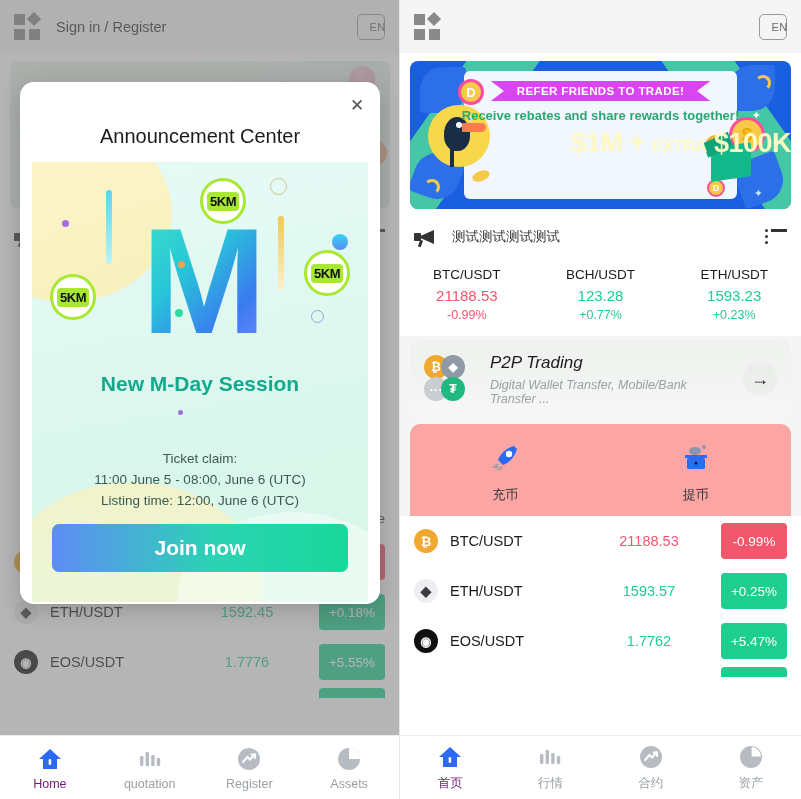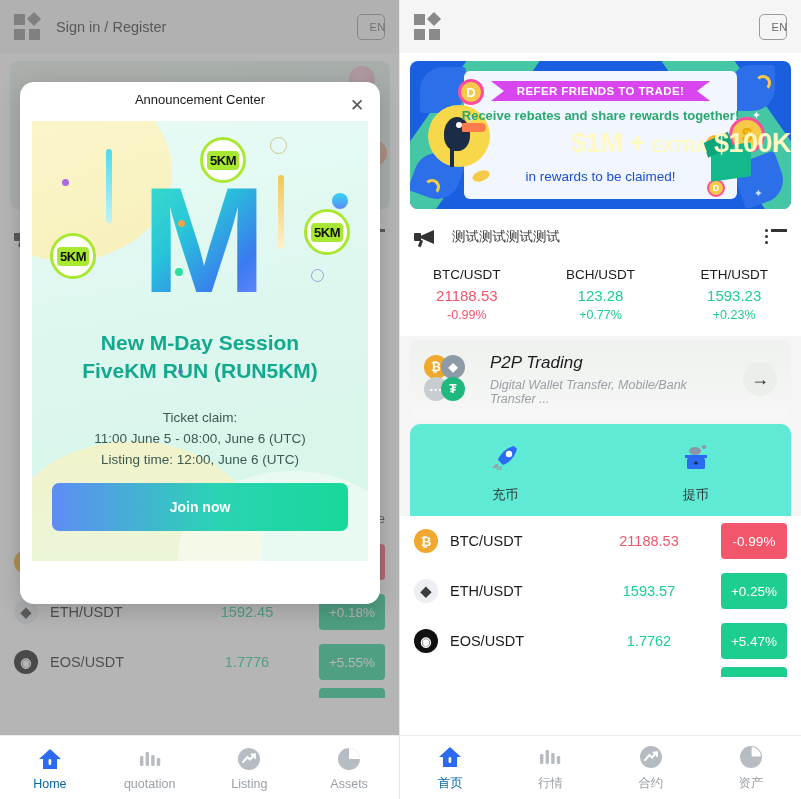--- a/index.html
+++ b/index.html
@@ -205,21 +205,21 @@
   .p2p-sub { font-size: 12.5px; color: #9aa0a6; }
   .arrow-btn {
     width: 34px; height: 34px; border-radius: 50%; background: #eceeec;
     display:flex; align-items:center; justify-content:center;
     font-size: 18px; color:#222; flex: none;
   }
 
   
   .quick-wrap { background: #f5f5f5; padding: 6px 10px 0 10px; }
   .quick {
-    background: #5eead4; border-radius: 10px 10px 0 0;
+    background: #fca5a5; border-radius: 10px 10px 0 0;
     display: flex; padding: 16px 0 12px 0;
   }
   .quick .qi { flex: 1; text-align: center; }
   .quick .qlabel { font-size: 13px; color: #333; margin-top: 10px; }
   .qicon { height: 36px; display:flex; align-items:center; justify-content:center; }
 
   
   .market { background: #fff; padding: 0 14px; }
   .mrow {
     display: flex; align-items: center; height: 50px;
@@ -252,41 +252,41 @@
   .badge.cut { height: 10px; border-radius: 4px 4px 0 0; }
 
   
   .tabbar {
     position: absolute; left: 0; bottom: 0; width: 100%; height: 64px;
     background: #fff; border-top: 1px solid #ededed;
     display: flex; align-items: center;
   }
   .tab { flex: 1; text-align: center; }
   .tab .tlabel { font-size: 12.5px; color: #9aa0a6; margin-top: 4px; }
-  .tab.active .tlabel { color: #0369a1; }
+  .tab.active .tlabel { color: #701a75; }
   .ticon { height: 28px; display:flex; align-items:center; justify-content:center; }
 
   
   .dim {
     position: absolute; left: 0; top: 0; width: 400px; height: 735px;
     background: rgba(120,120,120,.55);
     z-index: 20;
   }
   .modal {
     position: absolute; left: 20px; top: 82px; width: 360px; height: 522px;
     background: #fff; border-radius: 14px; z-index: 30; overflow: hidden;
     box-shadow: 0 6px 24px rgba(0,0,0,.18);
   }
   .modal-close {
     position: absolute; right: 12px; top: 12px; font-size: 17px; color: #555;
     width: 22px; height: 22px; display:flex; align-items:center; justify-content:center;
   }
   .modal-title {
-    text-align: center; font-size: 13px; color: #1b1b1b;
-    padding: 10px 0 14px 0;
+    text-align: center; font-size: 20px; color: #1b1b1b;
+    padding: 43px 0 14px 0;
   }
   .modal-body {
     position: relative; margin: 0 12px; height: 440px; overflow: hidden;
     background: linear-gradient(170deg,#e8fbf6 0%,#ddf7ef 45%,#d6f6e7 100%);
   }
   .mb-sun {
     position: absolute; left: -70px; top: -40px; width: 210px; height: 180px;
     border-radius: 50%; background: linear-gradient(160deg,#fdf6cf,#f7f0bb);
   }
   .mb-wave {
@@ -345,21 +345,21 @@
     font-size: 21px; font-weight: bold; color: #13a98e;
   }
   .minfo {
     position: absolute; left: 0; right: 0; top: 286px; text-align: center;
     font-size: 13.5px; color: #3a5a52; line-height: 21px;
   }
   .joinbtn {
     position: absolute; left: 20px; right: 20px; top: 362px; height: 48px;
     border-radius: 7px;
     background: linear-gradient(90deg,#5f8cf5 0%,#2bd3b4 55%,#18d89a 100%);
-    color: #fff; font-size: 14px; font-weight: bold;
+    color: #fff; font-size: 21px; font-weight: bold;
     display: flex; align-items: center; justify-content: center;
   }
 
   
   .ghost-banner {
     position: absolute; left: 10px; top: 61px; width: 380px; height: 148px;
     border-radius: 8px;
     background: linear-gradient(135deg,#e9f3ea,#dfeee6);
   }
   .ghost-coin { position:absolute; border-radius:50%; }
@@ -481,21 +481,20 @@
             <em>5KM</em>
           </div>
         <div class="dot d1"></div>
         <div class="dot d2"></div>
         <div class="dot d3"></div>
         <div class="dot d4"></div>
         <div class="dot d5"></div>
         <div class="ring r1"></div>
         <div class="ring r2"></div>
         <div class="mtitle1">New M-Day Session</div>
-        <div class="mtitle2">FiveKM RUN (RUN5KM)</div>
         <div class="minfo">
           <div>Ticket claim:</div>
           <div>11:00 June 5 - 08:00, June 6 (UTC)</div>
           <div>Listing time: 12:00, June 6  (UTC)</div>
         </div>
         <div class="joinbtn">Join now</div>
       </div>
     </div>
 
     <div class="tabbar">
@@ -520,21 +519,21 @@
         <div class="tlabel">quotation</div>
       </div>
       <div class="tab">
         <div class="ticon">
           <svg width="26" height="26" viewBox="0 0 26 26">
               <circle cx="13" cy="13" r="11" fill="#b6bcc2"></circle>
               <path d="M7 16 L11.5 11 L14 13.5 L18.5 8.5" stroke="#fff" stroke-width="2" fill="none" stroke-linecap="round"></path>
               <path d="M15.5 8.5 H19 V12" stroke="#fff" stroke-width="2" fill="none" stroke-linecap="round"></path>
             </svg>
         </div>
-        <div class="tlabel">Listing</div>
+        <div class="tlabel">Register</div>
       </div>
       <div class="tab">
         <div class="ticon">
           <svg width="26" height="26" viewBox="0 0 26 26">
               <circle cx="13" cy="13" r="11" fill="#b6bcc2"></circle>
               <path d="M13 13 V2 A11 11 0 0 1 24 13 Z" fill="#fff"></path>
               <path d="M13 2 A11 11 0 0 1 24 13 H13 Z" fill="#b6bcc2" opacity="0"></path>
               <path d="M13.6 3 A10 10 0 0 1 23 12.4 H13.6 Z" fill="#fff"></path>
             </svg>
         </div>
@@ -583,21 +582,20 @@
         <div class="spark s1">✦</div>
         <div class="spark s2">✦</div>
         <div class="spark s3">✦</div>
         <div class="ribbon">REFER FRIENDS TO TRADE!</div>
         <div class="line2">Receive rebates and share rewards together!</div>
         <div class="line3">
           <span>$1M +</span>
           <span class="sm">EXTRA</span>
           <span>$100K</span>
         </div>
-        <div class="line4">in rewards to be claimed!</div>
       </div>
     </div>
 
     <div class="announce">
       <div class="megaphone">
         <div class="box"></div>
           <div class="horn"></div>
           <div class="handle"></div>
       </div>
       <div class="announce-text">测试测试测试测试</div>

